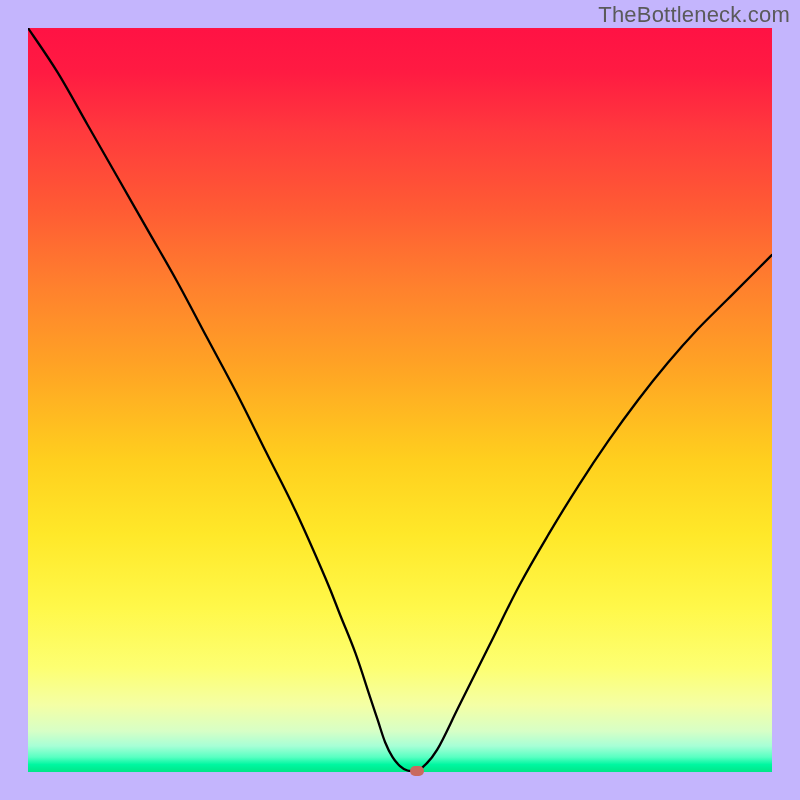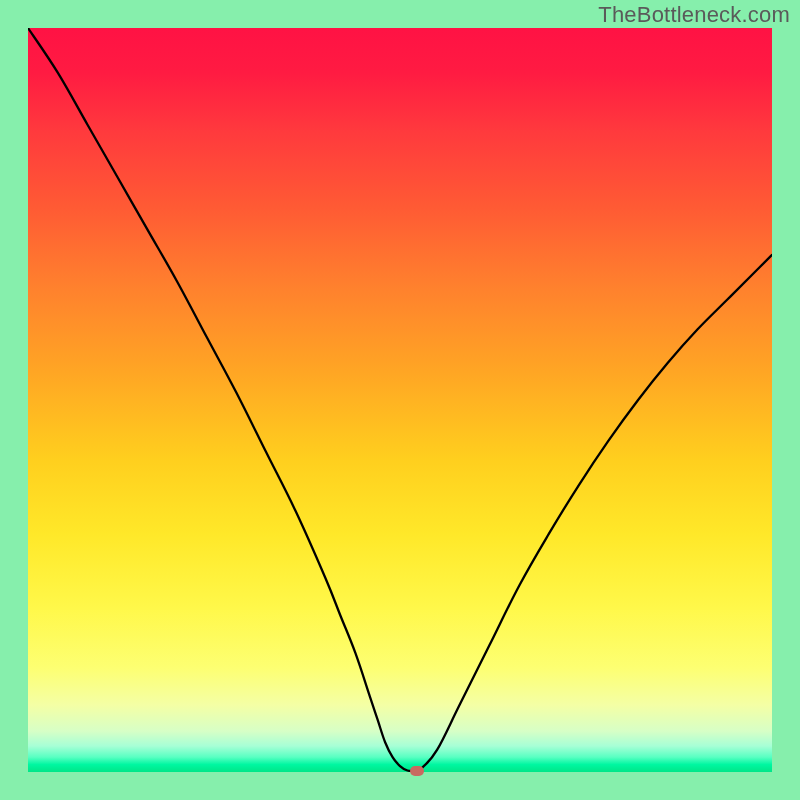--- a/index.html
+++ b/index.html
@@ -8,21 +8,21 @@
     width: 800px;
     height: 800px;
     background: #000;
     font-family: Arial, Helvetica, sans-serif;
     overflow: hidden;
   }
   .frame {
     position: relative;
     width: 800px;
     height: 800px;
-    background: #86efac;
+    background: #c4b5fd;
   }
   .watermark {
     position: absolute;
     top: 2px;
     right: 10px;
     color: #5a5a5a;
     font-size: 22px;
     font-weight: 500;
     letter-spacing: 0.2px;
     z-index: 5;

